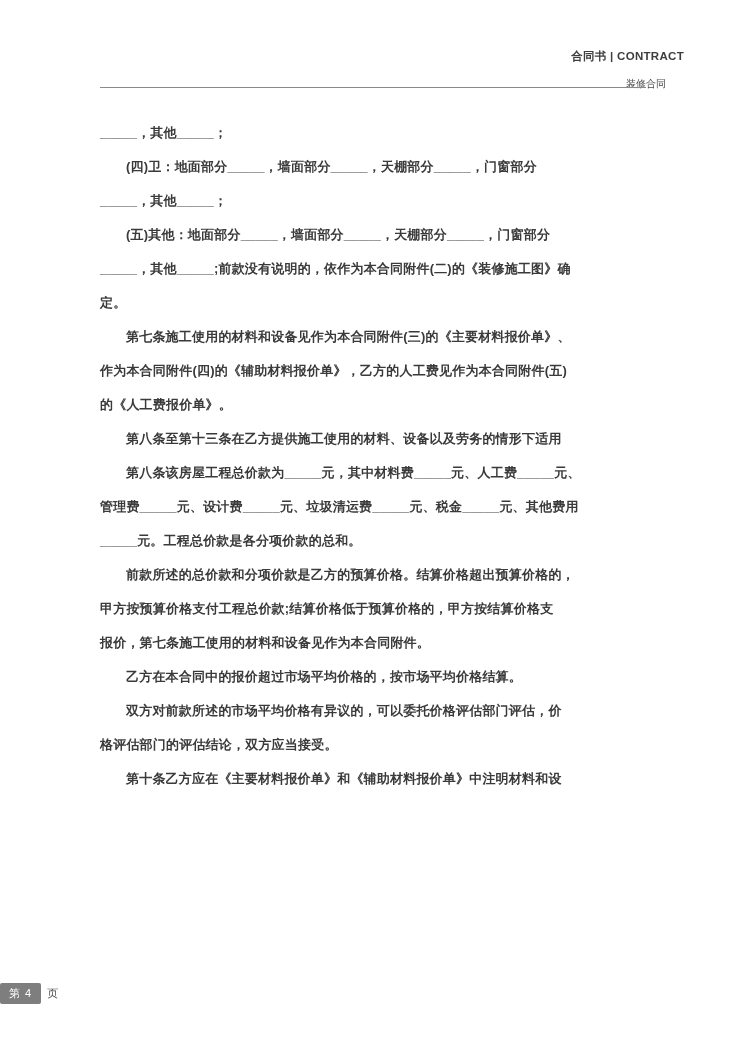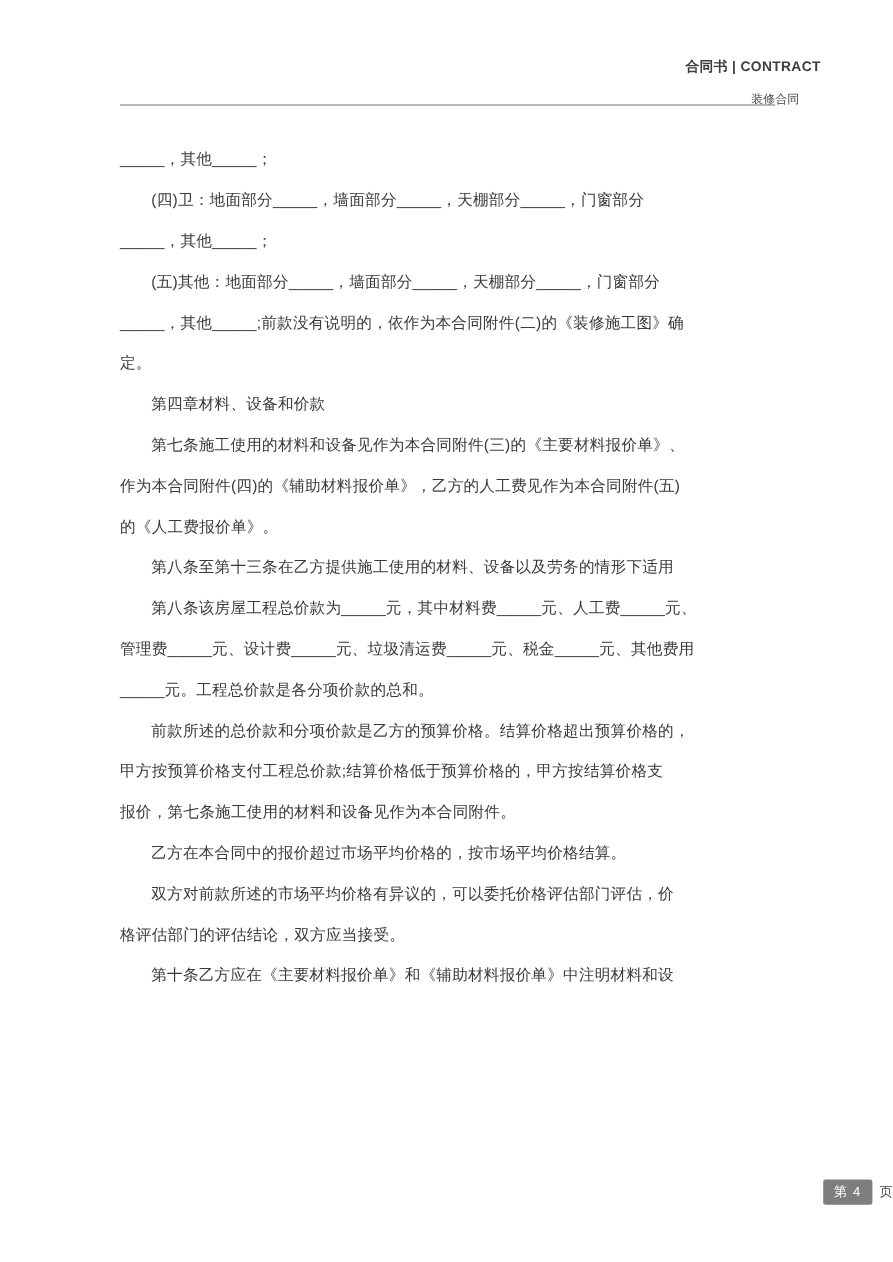--- a/index.html
+++ b/index.html
@@ -55,30 +55,31 @@
     left: 100px;
     width: 546px;
   }
   .para {
     font-size: 13px;
     line-height: 34px;
     color: #3a3a3a;
     text-align: justify;
     margin: 0;
     letter-spacing: 0.2px;
+    font-weight: bold;
   }
   .indent {
     text-indent: 26px;
   }
   .footer {
     position: absolute;
     bottom: 48px;
     left: 0;
     width: 744px;
-    text-align: right;
+    text-align: left;
     font-size: 11px;
     color: #4a4a4a;
   }
   .page-badge {
     display: inline-block;
     background: #7e7e7e;
     color: #ffffff;
     font-size: 11px;
     padding: 3px 9px 3px 9px;
     border-radius: 2px;
@@ -104,21 +105,20 @@
   </div>
   <div class="header-rule"></div>
 
   <div class="content">
     <p class="para">_____，其他_____；</p>
     <p class="para indent">(四)卫：地面部分_____，墙面部分_____，天棚部分_____，门窗部分</p>
     <p class="para">_____，其他_____；</p>
     <p class="para indent">(五)其他：地面部分_____，墙面部分_____，天棚部分_____，门窗部分</p>
     <p class="para">_____，其他_____;前款没有说明的，依作为本合同附件(二)的《装修施工图》确</p>
     <p class="para">定。</p>
-    <p class="para indent">第四章材料、设备和价款</p>
     <p class="para indent">第七条施工使用的材料和设备见作为本合同附件(三)的《主要材料报价单》、</p>
     <p class="para">作为本合同附件(四)的《辅助材料报价单》，乙方的人工费见作为本合同附件(五)</p>
     <p class="para">的《人工费报价单》。</p>
     <p class="para indent">第八条至第十三条在乙方提供施工使用的材料、设备以及劳务的情形下适用</p>
     <p class="para indent">第八条该房屋工程总价款为_____元，其中材料费_____元、人工费_____元、</p>
     <p class="para">管理费_____元、设计费_____元、垃圾清运费_____元、税金_____元、其他费用</p>
     <p class="para">_____元。工程总价款是各分项价款的总和。</p>
     <p class="para indent">前款所述的总价款和分项价款是乙方的预算价格。结算价格超出预算价格的，</p>
     <p class="para">甲方按预算价格支付工程总价款;结算价格低于预算价格的，甲方按结算价格支</p>
     <p class="para">报价，第七条施工使用的材料和设备见作为本合同附件。</p>

